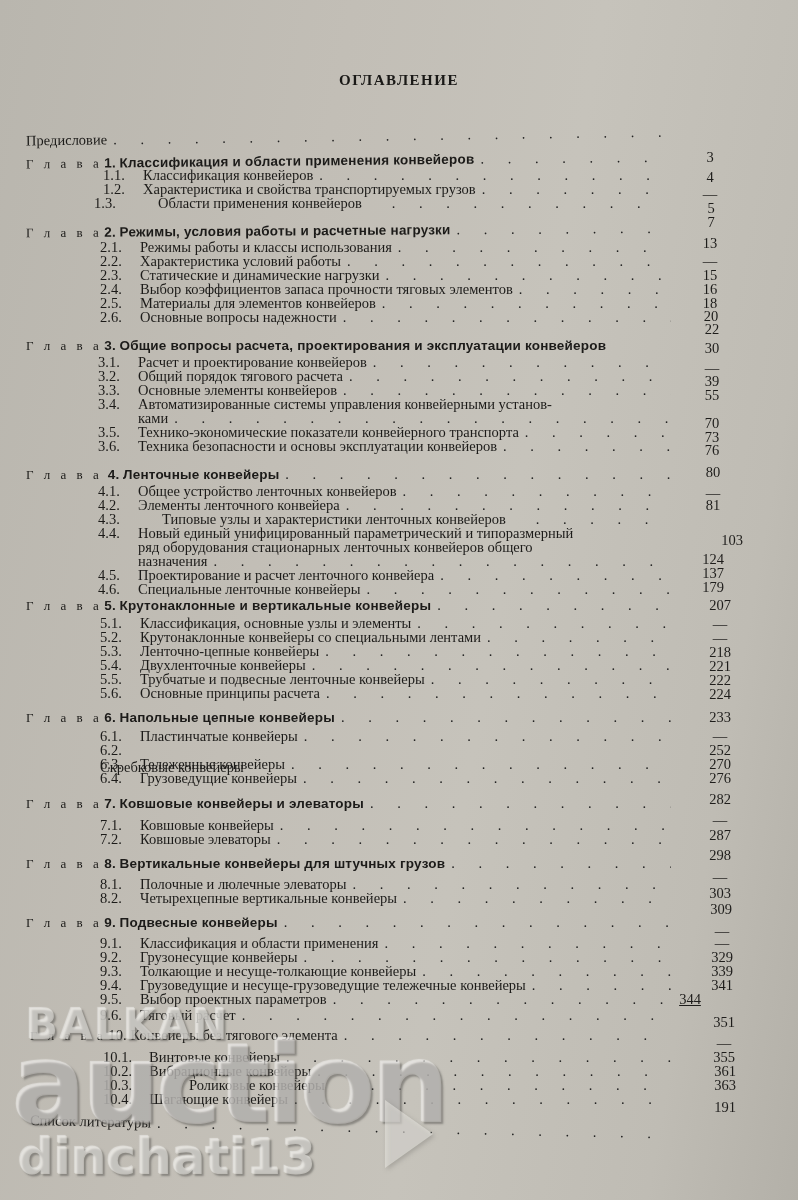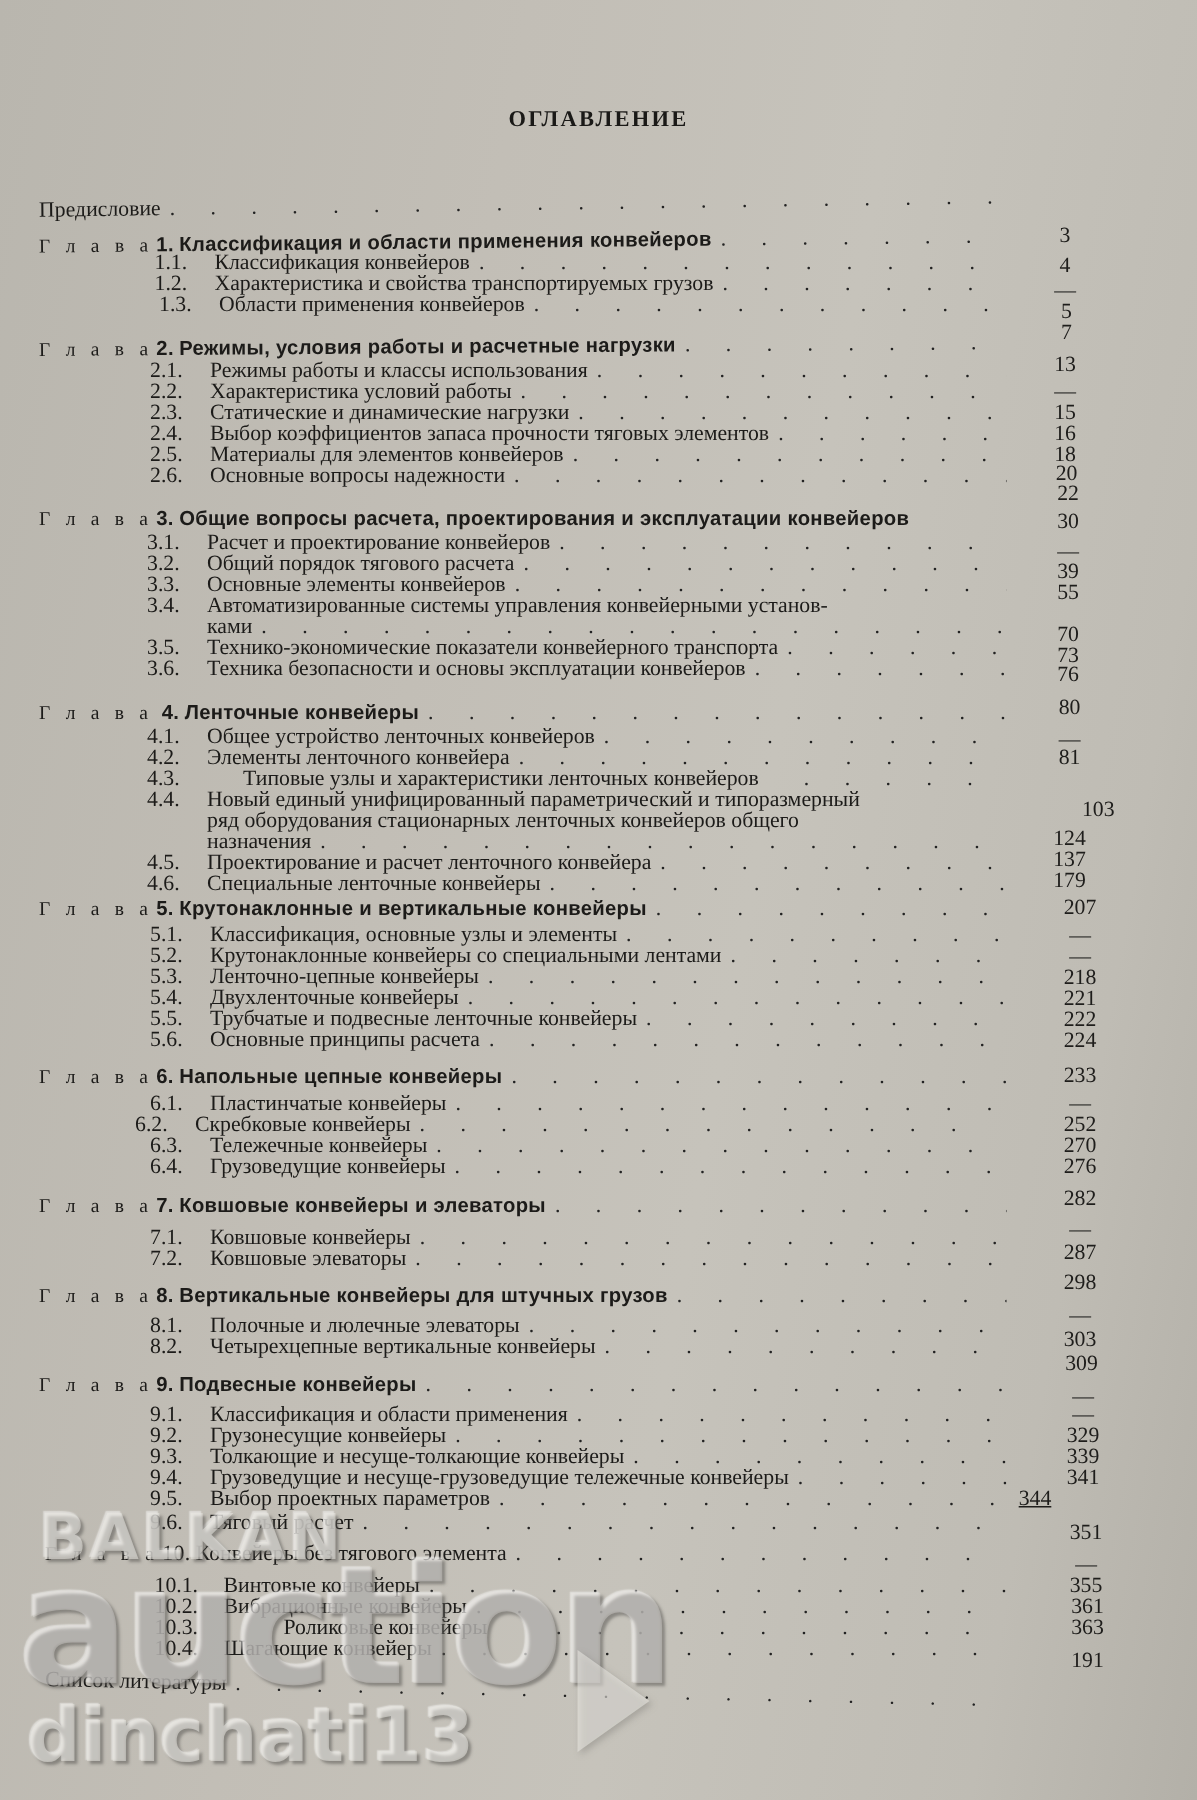--- a/index.html
+++ b/index.html
@@ -64,21 +64,21 @@
   <div class="line sec" style="left:103px; top:167px; width:568px;">
       <span class="num">1.1.</span>
       <span class="lbl">Классификация конвейеров</span>
       <span class="dots">. . . . . . . . . . . . . . . . . . . . . . . . . . . . . . . . . . . . . . . . . . . . . . . . . . . .</span>
     </div>
   <div class="line sec" style="left:103px; top:181px; width:568px;">
       <span class="num">1.2.</span>
       <span class="lbl">Характеристика и свойства транспортируемых грузов</span>
       <span class="dots">. . . . . . . . . . . . . . . . . . . . . . . . . . . . . . . . . . . . . . . . . . . . . . . . . . . .</span>
     </div>
-  <div class="line sec" style="left:106px; top:195px; width:568px;">
+  <div class="line sec" style="left:94px; top:195px; width:568px;gap:24px;">
       <span class="num">1.3.</span>
       <span class="lbl">Области применения конвейеров</span>
       <span class="dots">. . . . . . . . . . . . . . . . . . . . . . . . . . . . . . . . . . . . . . . . . . . . . . . . . . . .</span>
     </div>
 
   <div class="line chap" style="left:26px; top:222px; width:645px; transform:rotate(-0.4deg);">
     <span class="prefix">Г л а в а</span><span class="ctitle">2.</span>&nbsp;<span class="ctitle">Режимы, условия работы и расчетные нагрузки</span><span class="dots">. . . . . . . . . . . . . . . . . . . . . . . . . . . . . . . . . . . . . . . . . . . . . . . . . . . .</span>
   </div>
   <div class="line sec" style="left:100px; top:239px; width:571px;">
       <span class="num">2.1.</span>
@@ -223,21 +223,21 @@
     </div>
 
   <div class="line chap" style="left:26px; top:709px; width:645px;">
     <span class="prefix">Г л а в а</span><span class="ctitle">6.</span>&nbsp;<span class="ctitle">Напольные цепные конвейеры</span><span class="dots">. . . . . . . . . . . . . . . . . . . . . . . . . . . . . . . . . . . . . . . . . . . . . . . . . . . .</span>
   </div>
   <div class="line sec" style="left:100px; top:728px; width:571px;">
       <span class="num">6.1.</span>
       <span class="lbl">Пластинчатые конвейеры</span>
       <span class="dots">. . . . . . . . . . . . . . . . . . . . . . . . . . . . . . . . . . . . . . . . . . . . . . . . . . . .</span>
     </div>
-  <div class="line sec" style="left:90px; top:742px; width:571px;">
+  <div class="line sec" style="left:100px; top:742px; width:571px;flex-direction:column;">
       <span class="num">6.2.</span>
       <span class="lbl">Скребковые конвейеры</span>
       <span class="dots">. . . . . . . . . . . . . . . . . . . . . . . . . . . . . . . . . . . . . . . . . . . . . . . . . . . .</span>
     </div>
   <div class="line sec" style="left:100px; top:756px; width:571px;">
       <span class="num">6.3.</span>
       <span class="lbl">Тележечные конвейеры</span>
       <span class="dots">. . . . . . . . . . . . . . . . . . . . . . . . . . . . . . . . . . . . . . . . . . . . . . . . . . . .</span>
     </div>
   <div class="line sec" style="left:100px; top:770px; width:571px;">

